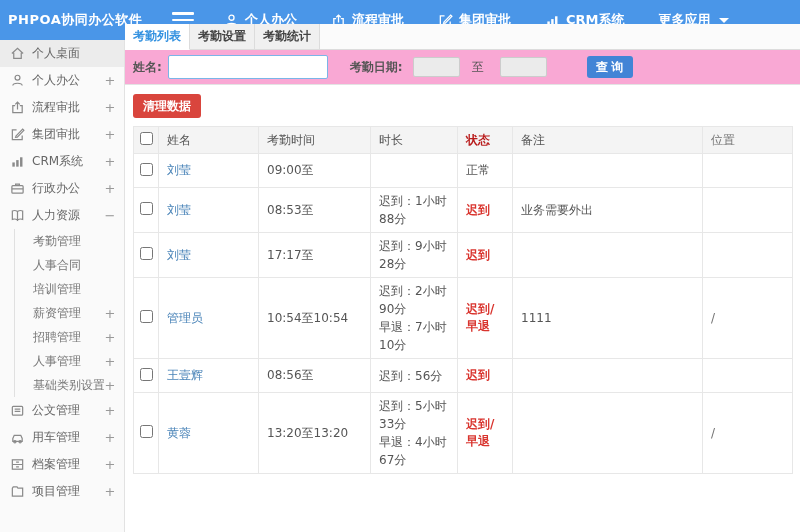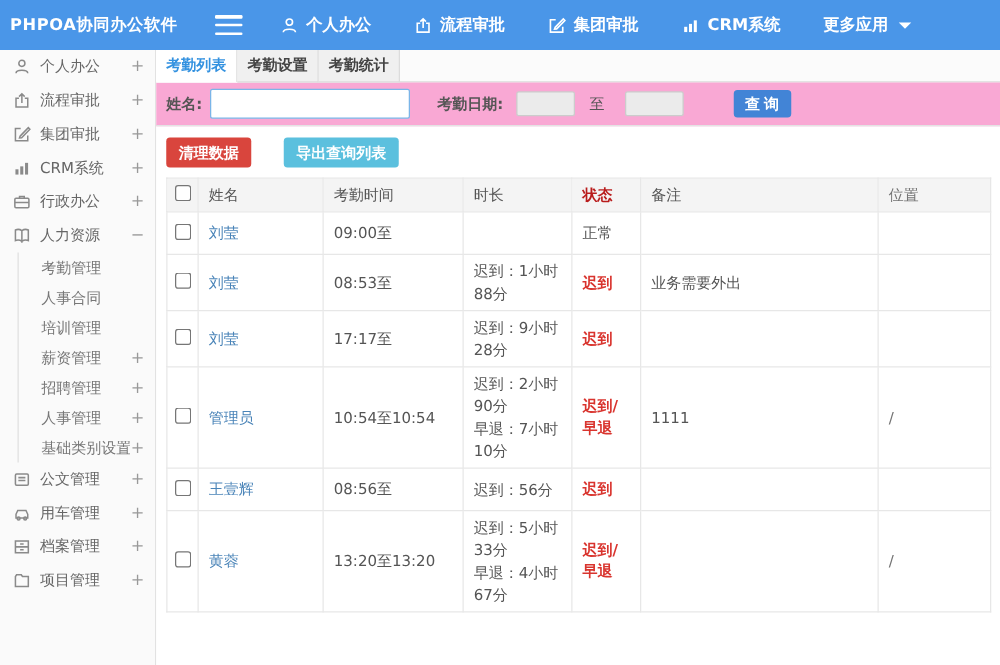--- a/index.html
+++ b/index.html
@@ -27,21 +27,21 @@
   .side-item.active { background:#ececec; }
   .side-item .icn { width:15px; height:15px; margin-right:7px; flex:0 0 15px; }
   .side-item .icn svg { width:15px; height:15px; stroke:#8a8a8a; fill:none; stroke-width:1.3; }
   .side-item .icn svg .f { fill:#8a8a8a; stroke:none; }
   .side-item .lbl { flex:1; white-space:nowrap; overflow:hidden; }
   .side-item .exp { color:#999; font-size:13px; width:12px; text-align:center; }
   .side-sub { border-left:1px solid #e0e0e0; margin-left:14px; }
   .side-sub .side-item { height:24px; padding-left:18px; color:#777; }
 
   
-  .content { position:absolute; left:125px; top:40px; width:675px; height:492px; background:#fff; }
+  .content { position:absolute; left:125px; top:24px; width:675px; height:492px; background:#fff; }
 
   .tabbar { height:26px; background:#fbfbfb; border-bottom:1px solid #dcdcdc; display:flex; }
   .tab { width:65px; height:26px; line-height:25px; text-align:center; font-weight:bold; color:#444;
          background:#f0f0f0; border:1px solid #dcdcdc; border-top:none; border-left:none; cursor:pointer; }
   .tab:first-child { border-left:none; }
   .tab.active { background:#fff; color:#3492e0; border-bottom:1px solid #fff; }
 
   .searchbar { height:35px; background:#f9a8d4; border-bottom:1px solid #e3e3e3;
                display:flex; align-items:center; padding:0 8px; gap:6px; }
   .searchbar label { font-weight:bold; color:#555; white-space:nowrap; }
@@ -115,20 +115,27 @@
         <span>CRM系统</span>
       </div>
       <div class="nav-item">
         <span>更多应用</span>
         <span class="caret"></span>
       </div>
     </div>
   </div>
 
   <div class="sidebar">
+    <div class="side-item active">
+      <span class="icn"><svg viewBox="0 0 16 16">
+            <path d="M2 8 8 2.4 14 8M4 7.2v6h8v-6"></path>
+          </svg></span>
+      <span class="lbl">个人桌面</span>
+      <span class="exp"></span>
+    </div>
     <div class="side-item">
       <span class="icn"><svg viewBox="0 0 16 16">
             <circle cx="8" cy="5" r="2.6"></circle>
             <path d="M3 13.4c0-3.3 10-3.3 10 0"></path>
           </svg></span>
       <span class="lbl">个人办公</span>
       <span class="exp">+</span>
     </div>
     <div class="side-item">
       <span class="icn"><svg viewBox="0 0 16 16">
@@ -249,21 +256,20 @@
       <input class="inp-name" type="text" value="" style="">
       <label class="lbl-date">考勤日期:</label>
       <input class="inp-date" type="text" value="" style="">
       <span class="lbl-to">至</span>
       <input class="inp-date" type="text" value="" style="">
       <button class="btn-query">查 询</button>
     </div>
 
     <div class="toolbar">
       <button class="btn btn-clean">清理数据</button>
-      <button class="btn btn-export">导出查询列表</button>
     </div>
 
     <div class="tblwrap">
       <table>
         <thead>
           <tr>
             <th class="c-sel"><input type="checkbox" style=""></th>
             <th class="c-name">姓名</th>
             <th class="c-time">考勤时间</th>
             <th class="c-dur">时长</th>

